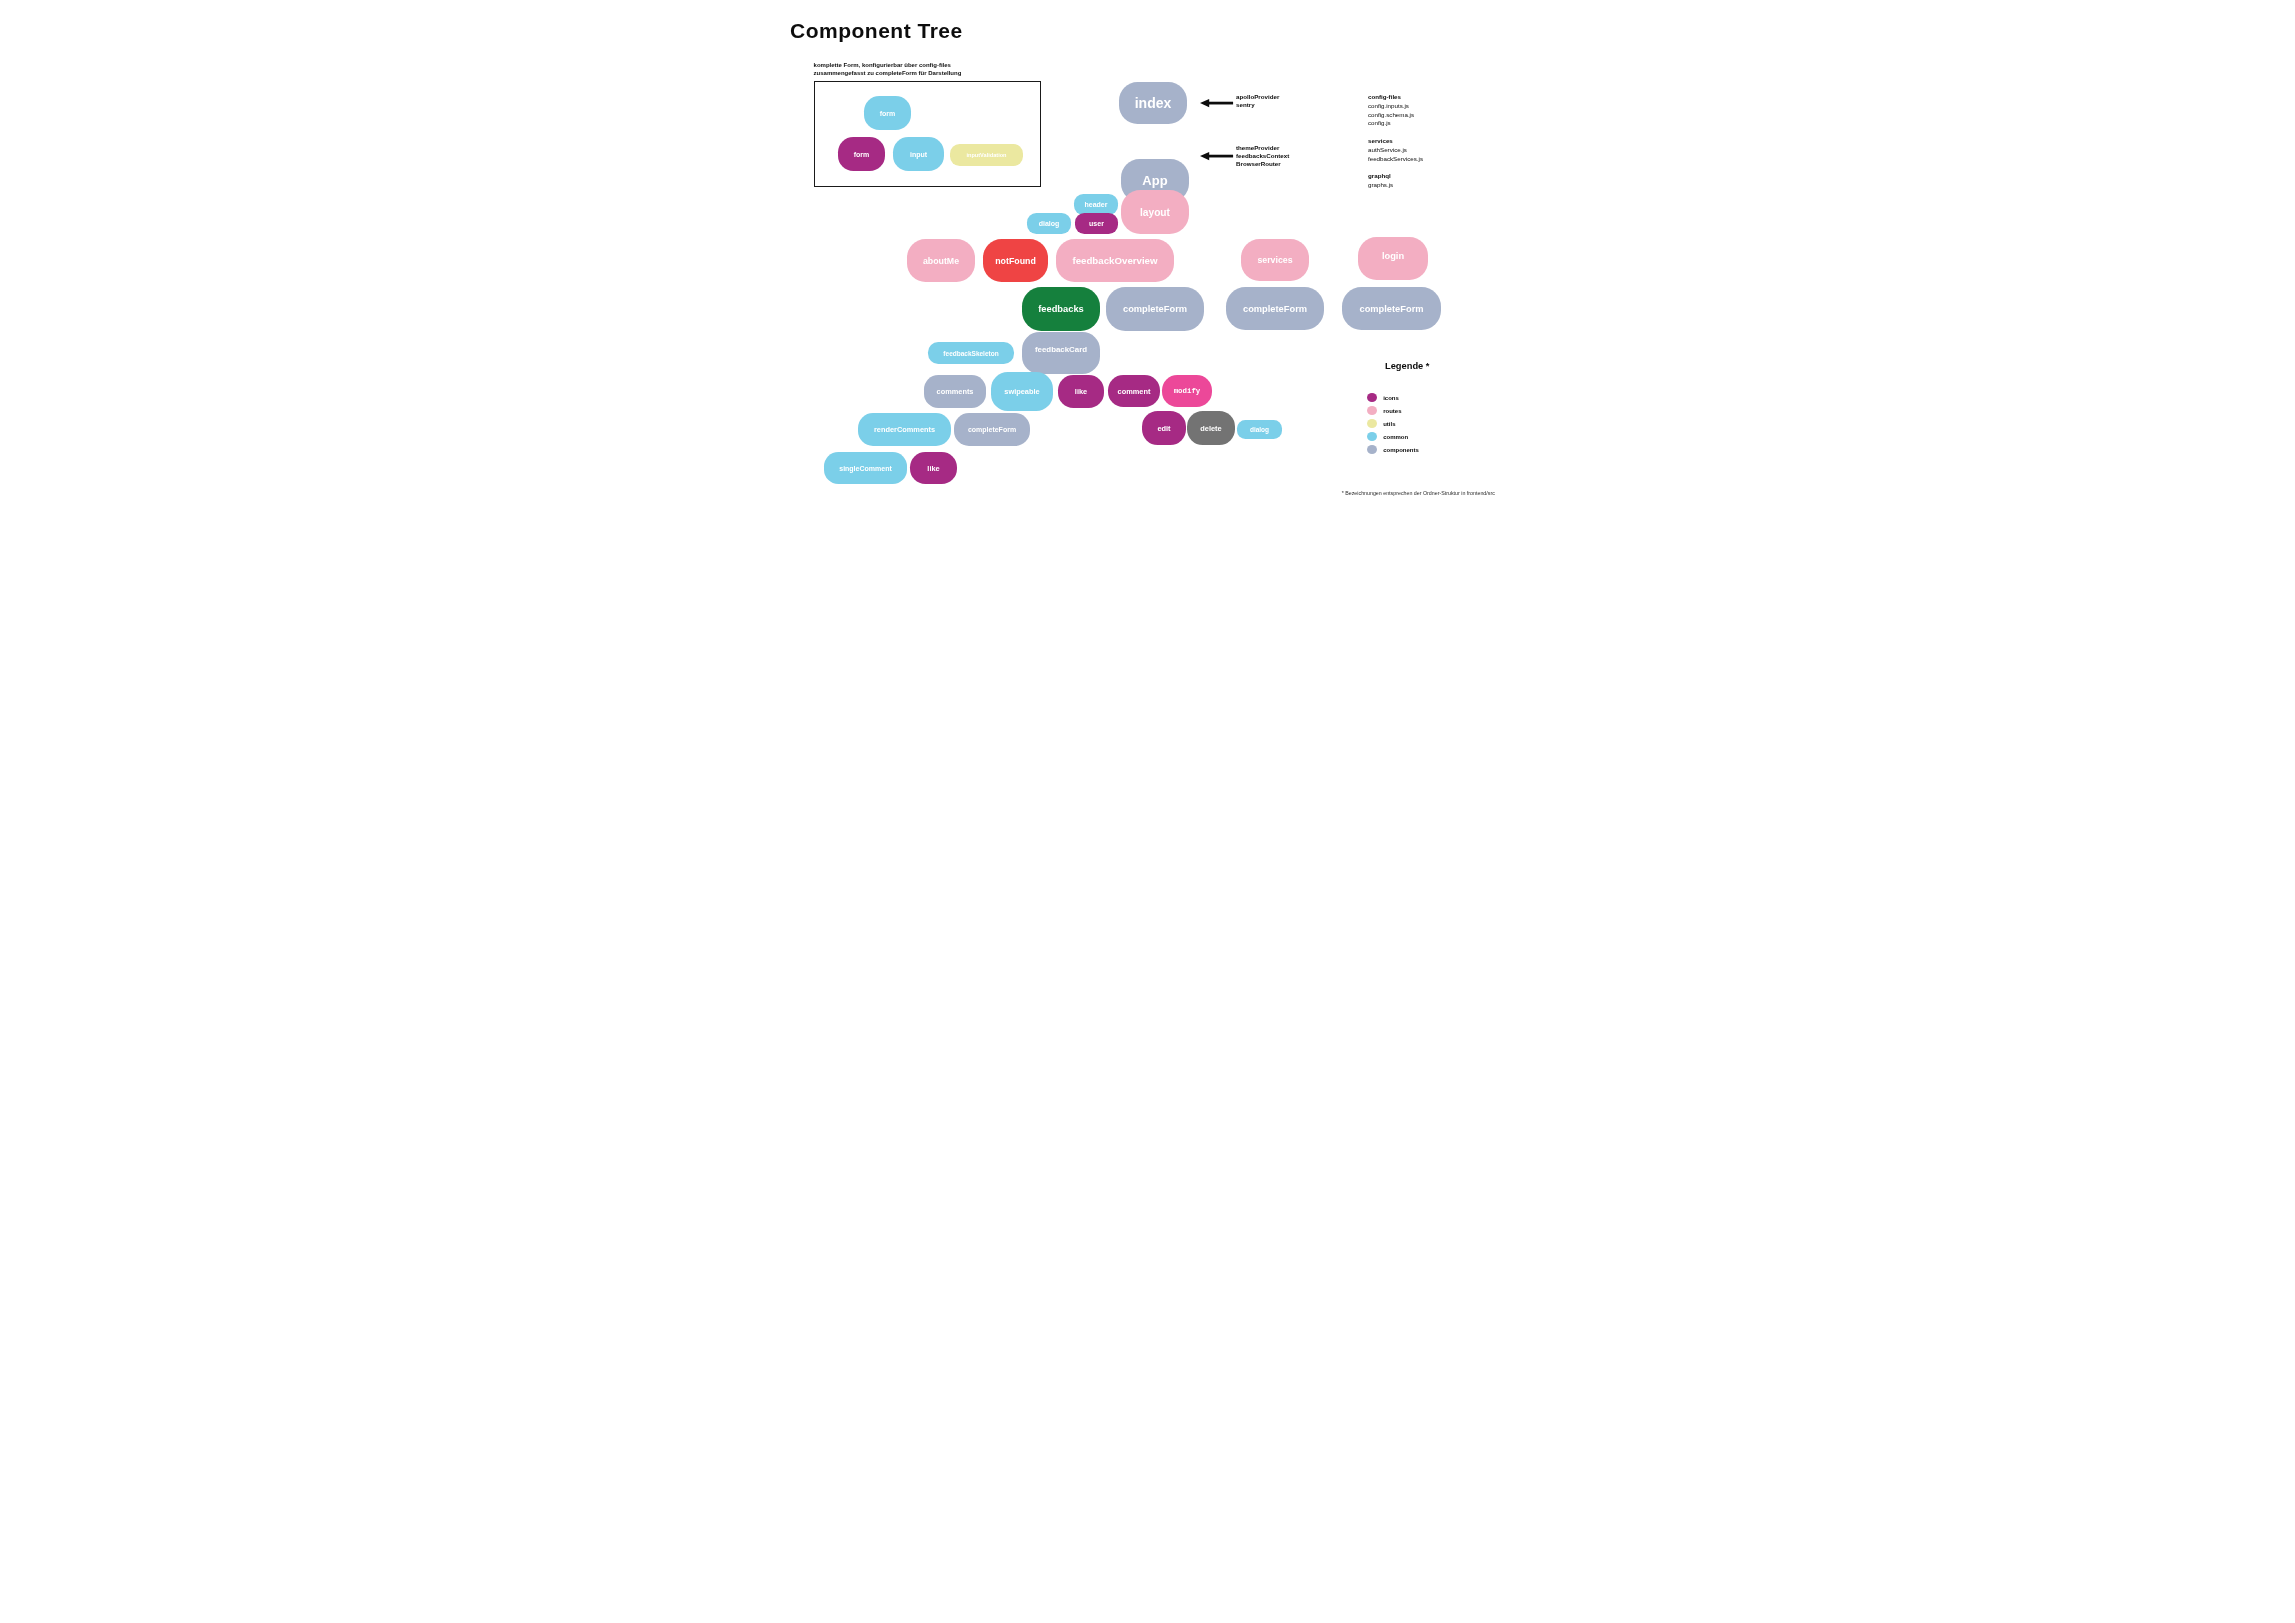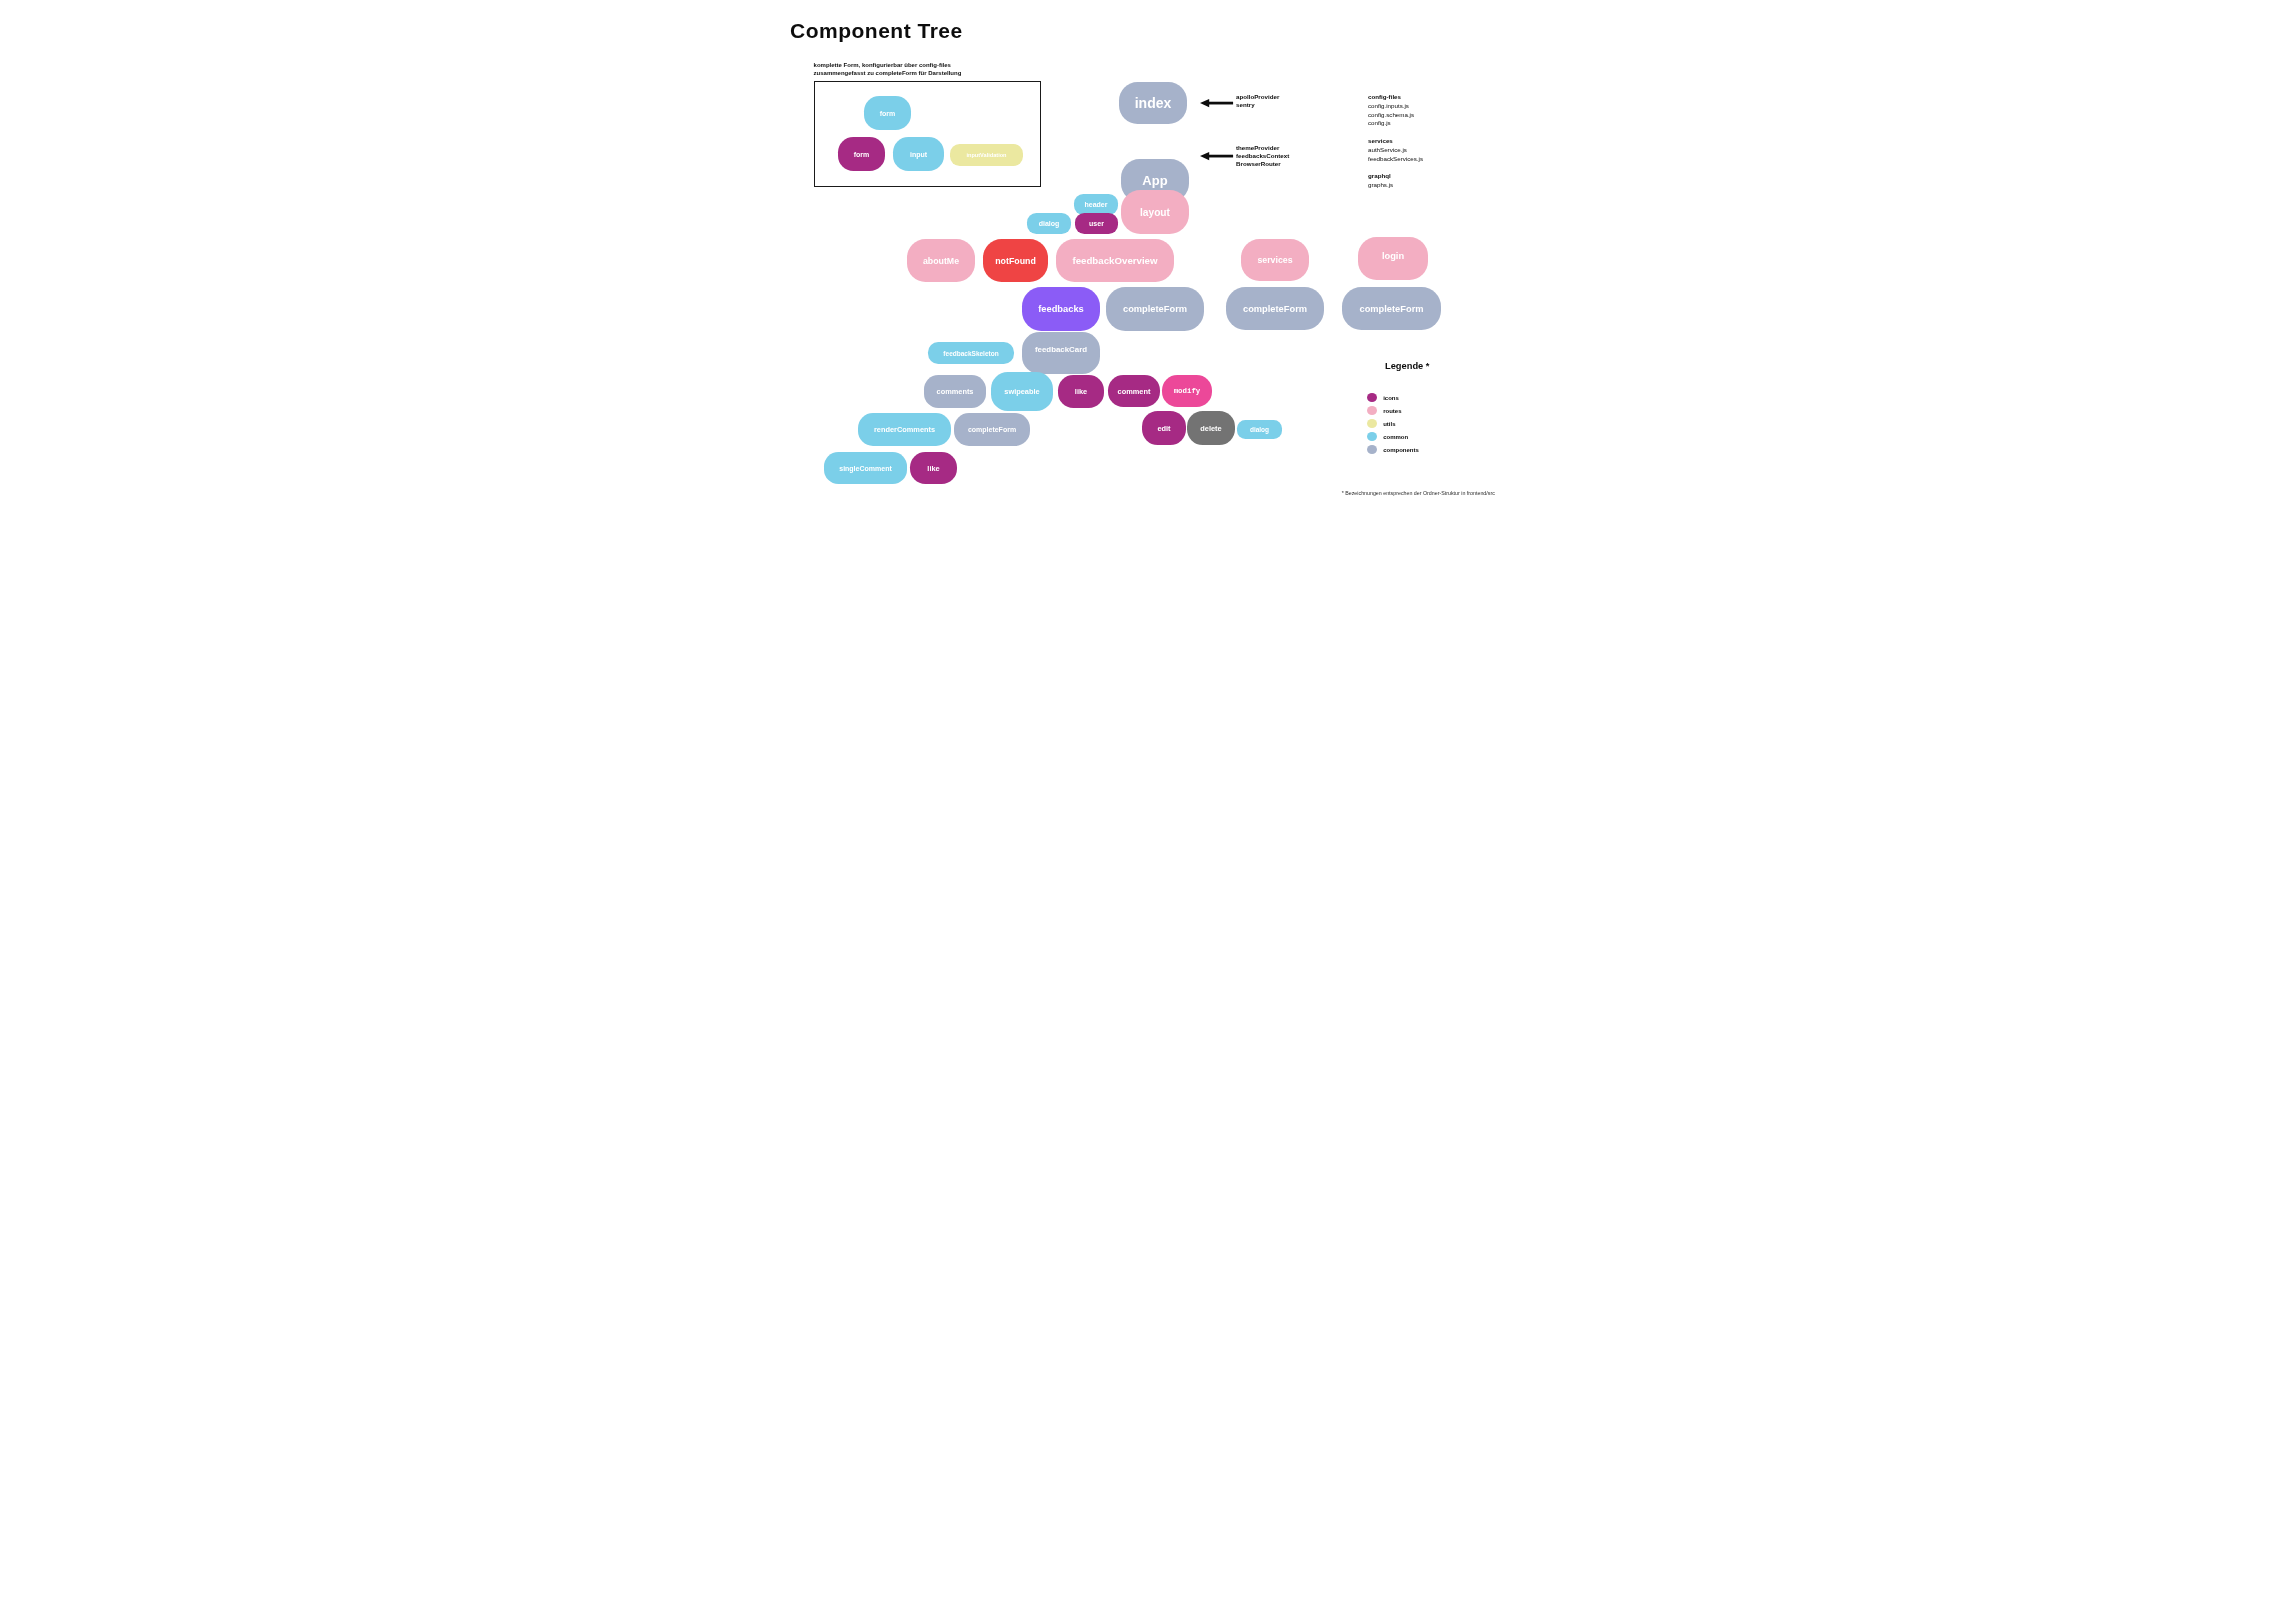--- a/index.html
+++ b/index.html
@@ -150,21 +150,21 @@
   <div class="node n-dialog-top" style="background: rgb(123, 207, 233);">dialog</div>
   <div class="node n-user" style="background: rgb(166, 42, 132);">user</div>
   <div class="node n-layout" style="background: rgb(243, 174, 194);">layout</div>
 
   <div class="node n-about-me" style="background: rgb(243, 174, 194);">aboutMe</div>
   <div class="node n-not-found" style="background: #ef4444; text-align: right;">notFound</div>
   <div class="node n-feedback-overview" style="background: rgb(243, 174, 194);">feedbackOverview</div>
   <div class="node n-register" style="background: rgb(243, 174, 194);">services</div>
   <div class="node n-login" style="background: rgb(243, 174, 194);">login</div>
 
-  <div class="node n-feedbacks" style="background: #8b5cf6;">feedbacks</div>
+  <div class="node n-feedbacks" style="background: #15803d;">feedbacks</div>
   <div class="node n-complete-form-feedbacks" style="background: rgb(166, 178, 202);">completeForm</div>
   <div class="node n-complete-form-register" style="background: rgb(166, 178, 202);">completeForm</div>
   <div class="node n-complete-form-login" style="background: rgb(166, 178, 202);">completeForm</div>
 
   <div class="node n-feedback-skeleton" style="background: rgb(123, 207, 233);">feedbackSkeleton</div>
   <div class="node n-feedback-card" style="background: rgb(166, 178, 202);">feedbackCard</div>
 
   <div class="node n-comments" style="background: rgb(166, 178, 202);">comments</div>
   <div class="node n-swipeable" style="background: rgb(123, 207, 233);">swipeable</div>
   <div class="node n-like-card" style="background: rgb(166, 42, 132);">like</div>

